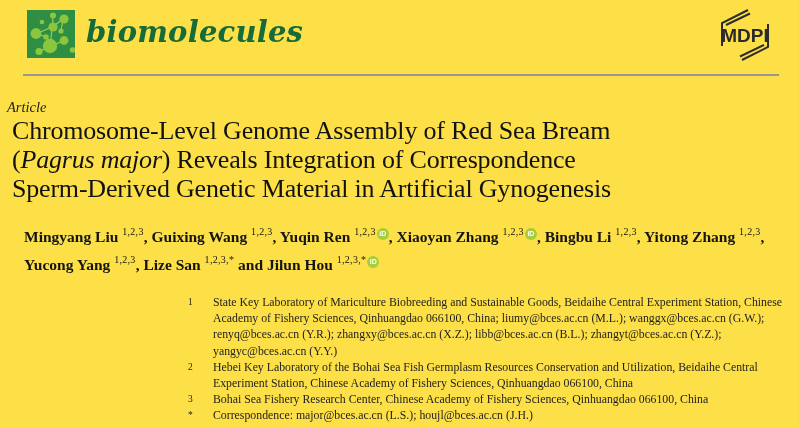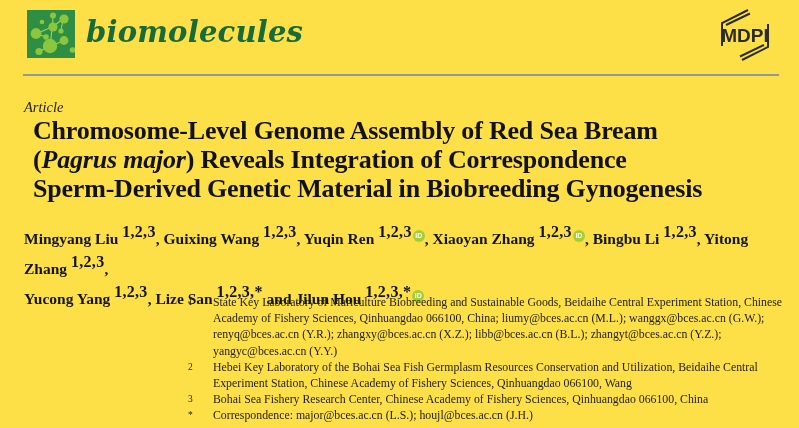--- a/index.html
+++ b/index.html
@@ -28,35 +28,35 @@
     font-family:"DejaVu Serif",serif;
     font-style:italic;font-weight:bold;
     font-size:29px;letter-spacing:.2px;
     color:var(--brand-green);
     padding-bottom:4px;
   }
   .mdpi-box{position:absolute;top:8px;right:20px;width:68px;height:54px;}
   .rule{position:absolute;left:23px;top:74px;width:756px;height:2px;background:var(--rule-gray);}
   
   .article-label{
-    position:absolute;left:24px;top:99px;
+    position:absolute;left:7px;top:99px;
     font-style:italic;font-size:14.5px;color:#222;
   }
   .title{
-    position:absolute;left:33px;top:116px;width:760px;
-    font-size:26px;font-weight:bold;line-height:29px;
+    position:absolute;left:12px;top:116px;width:760px;
+    font-size:26px;font-weight:normal;line-height:29px;
     letter-spacing:-.2px;color:#121212;
   }
   .title .it{font-style:italic;text-align:center;}
   
   .authors{
     position:absolute;left:24px;top:221px;width:768px;
     font-size:15.5px;font-weight:bold;line-height:24px;color:#141414;
   }
-  .authors sup{font-size:16px;font-weight:bold;position:relative;top:-1px;letter-spacing:.3px;}
+  .authors sup{font-size:10px;font-weight:normal;position:relative;top:-1px;letter-spacing:.3px;}
   .orcid{
     display:inline-block;width:12px;height:12px;border-radius:50%;
     background:var(--orcid-green);color:#ffffff;
     font-family:"Liberation Sans",sans-serif;
     font-size:7px;font-weight:bold;font-style:normal;
     text-align:center;line-height:12px;vertical-align:super;
     margin-left:1px;letter-spacing:0;
   }
   
   .affils{position:absolute;left:188px;top:294px;width:596px;}
@@ -109,32 +109,32 @@
       <path d="M57,16 L57,39 L31,52"></path>
       <path d="M53,37 L29,48.5"></path>
     </g>
     <text x="34" y="34" text-anchor="middle" font-family="Liberation Sans, sans-serif" font-size="19" font-weight="bold" fill="#2b2b2b">MDPI</text>
   </svg>
 
   <div class="rule"></div>
 
   <div class="article-label">Article</div>
 
-  <h1 class="title"><span>Chromosome-Level Genome Assembly of Red Sea Bream</span><br><span><span>(</span><span class="it">Pagrus major</span><span>) Reveals Integration of Correspondence</span></span><br><span>Sperm-Derived Genetic Material in Biobreeding Gynogenesis</span></h1>
+  <h1 class="title"><span>Chromosome-Level Genome Assembly of Red Sea Bream</span><br><span><span>(</span><span class="it">Pagrus major</span><span>) Reveals Integration of Correspondence</span></span><br><span>Sperm-Derived Genetic Material in Artificial Gynogenesis</span></h1>
 
   <div class="authors"><span>Mingyang Liu </span><sup>1,2,3</sup><span>, </span><span>Guixing Wang </span><sup>1,2,3</sup><span>, </span><span>Yuqin Ren </span><sup>1,2,3</sup><span class="orcid">iD</span><span>, </span><span>Xiaoyan Zhang </span><sup>1,2,3</sup><span class="orcid">iD</span><span>, </span><span>Bingbu Li </span><sup>1,2,3</sup><span>, </span><span>Yitong Zhang </span><sup>1,2,3</sup><span>,</span><br><span>Yucong Yang </span><sup>1,2,3</sup><span>, </span><span>Lize San </span><sup>1,2,3,*</sup><span> and </span><span>Jilun Hou </span><sup>1,2,3,*</sup><span class="orcid">iD</span></div>
 
   <div class="affils">
       <div class="affil-row">
         <span class="affil-marker">1</span>
         <span class="affil-text">State Key Laboratory of Mariculture Biobreeding and Sustainable Goods, Beidaihe Central Experiment Station, Chinese Academy of Fishery Sciences, Qinhuangdao 066100, China; liumy@bces.ac.cn (M.L.); wanggx@bces.ac.cn (G.W.); renyq@bces.ac.cn (Y.R.); zhangxy@bces.ac.cn (X.Z.); libb@bces.ac.cn (B.L.); zhangyt@bces.ac.cn (Y.Z.); yangyc@bces.ac.cn (Y.Y.)</span>
       </div>
       <div class="affil-row">
         <span class="affil-marker">2</span>
-        <span class="affil-text">Hebei Key Laboratory of the Bohai Sea Fish Germplasm Resources Conservation and Utilization, Beidaihe Central Experiment Station, Chinese Academy of Fishery Sciences, Qinhuangdao 066100, Wang</span>
+        <span class="affil-text">Hebei Key Laboratory of the Bohai Sea Fish Germplasm Resources Conservation and Utilization, Beidaihe Central Experiment Station, Chinese Academy of Fishery Sciences, Qinhuangdao 066100, China</span>
       </div>
       <div class="affil-row">
         <span class="affil-marker">3</span>
         <span class="affil-text">Bohai Sea Fishery Research Center, Chinese Academy of Fishery Sciences, Qinhuangdao 066100, China</span>
       </div>
       <div class="affil-row">
         <span class="affil-marker">*</span>
         <span class="affil-text">Correspondence: major@bces.ac.cn (L.S.); houjl@bces.ac.cn (J.H.)</span>
       </div>
     </div>

